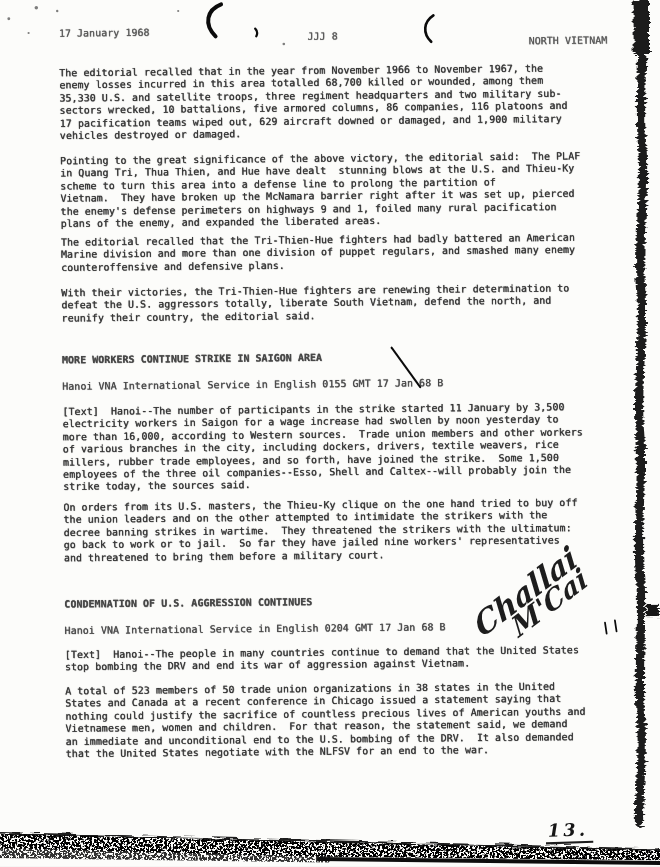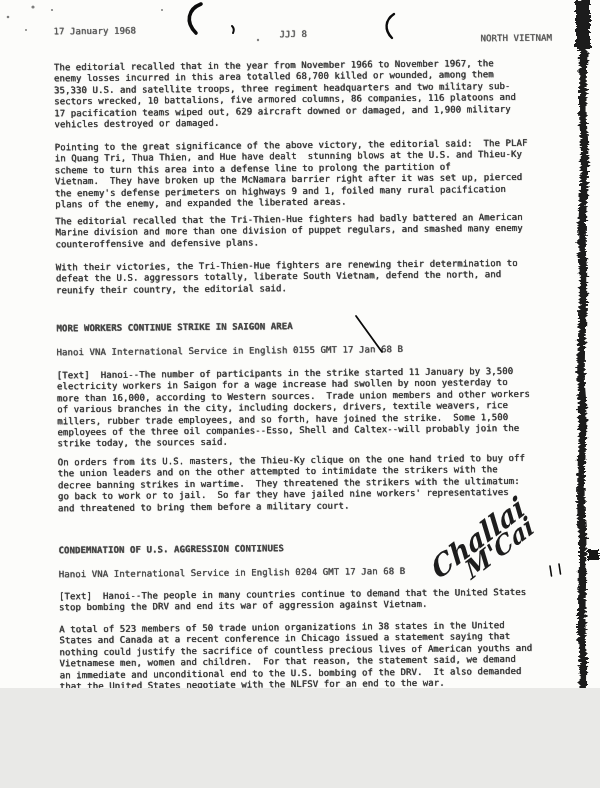--- a/index.html
+++ b/index.html
@@ -2,21 +2,21 @@
 <html><head>
 <meta charset="utf-8">
 <style>
   html,body{margin:0;padding:0;}
   body{
     width:600px;height:788px;overflow:hidden;
     background:#e9e9e7;
     font-family:"DejaVu Sans Mono",monospace;
   }
   .page{
-    position:relative;width:600px;height:688px;
+    position:relative;width:600px;height:788px;
     background:#fcfcfa;overflow:hidden;
   }
   
   .text-layer{
     position:absolute;inset:0;
     transform:rotate(-0.55deg);
     transform-origin:300px 394px;
     color:#373737;
     font-size:9px;line-height:11.4px;letter-spacing:.08px;
     text-shadow:0 0 .7px rgba(45,45,45,.85), .4px .3px .6px rgba(70,70,70,.45);

